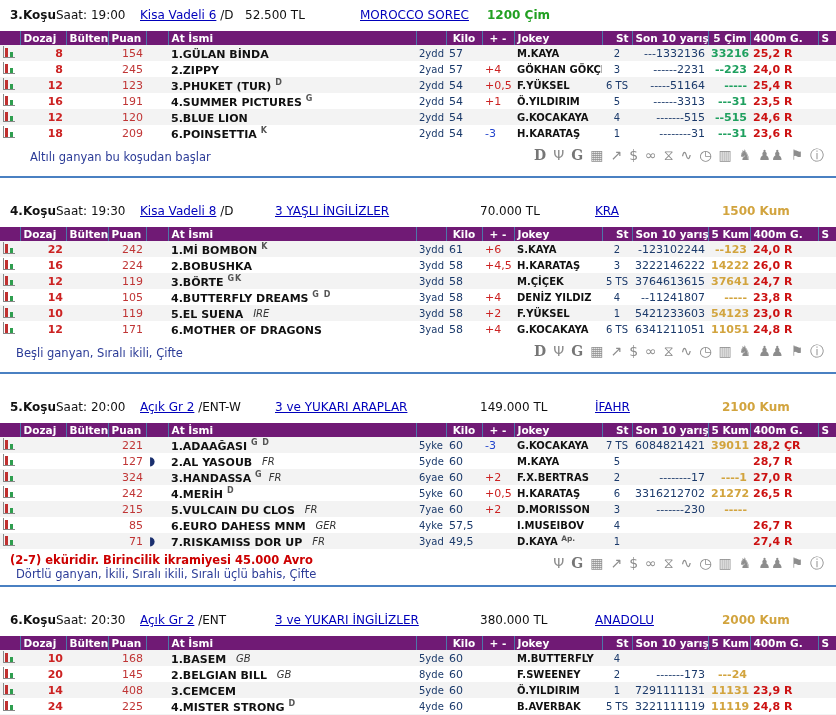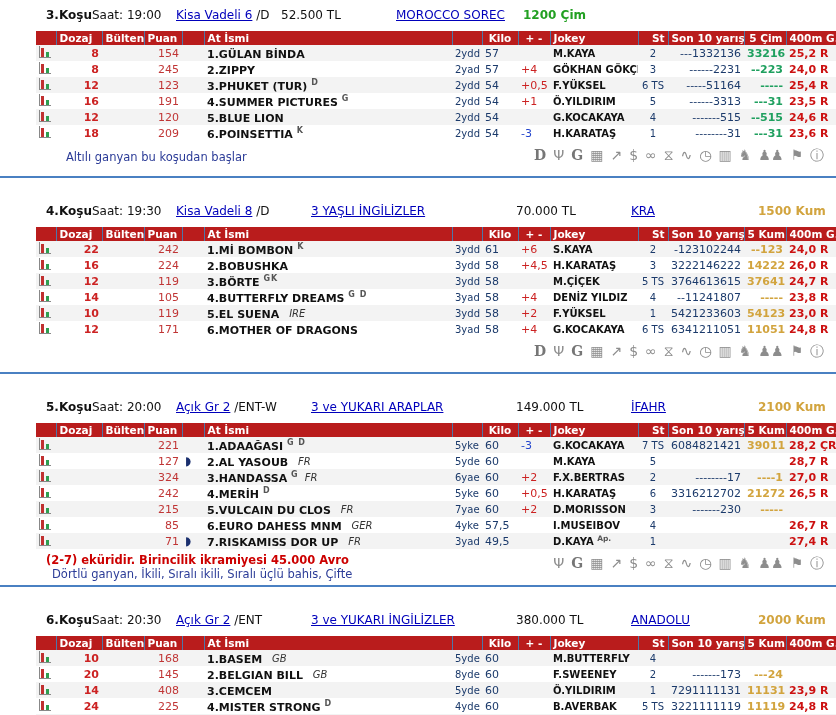--- a/index.html
+++ b/index.html
@@ -1,34 +1,34 @@
 <!DOCTYPE html>
 <html><head>
 <meta charset="utf-8">
 <style>
   html,body{margin:0;padding:0;background:#fff;}
   body{width:836px;font-family:"DejaVu Sans","Liberation Sans",sans-serif;-webkit-font-smoothing:antialiased;}
   #app{padding-top:8px;width:836px;overflow:hidden;}
 
-  .race-section{margin-bottom:26px;border-bottom:2px solid #4a80c2;padding-left:36px;}
+  .race-section{margin-bottom:26px;border-bottom:2px solid #4a80c2;}
 
   
   .race-head{display:flex;align-items:baseline;font-size:12px;color:#111;height:21px;padding-left:10px;white-space:nowrap;}
   .race-no{font-weight:bold;width:46px;}
   .race-time{width:84px;}
   .race-class{width:105px;}
   .race-class a,.lnk{color:#0000bb;text-decoration:underline;cursor:pointer;}
   .race-group{width:205px;padding-left:30px;box-sizing:content-box;}
   .race-prize{width:115px;color:#111;}
   .race-track{width:127px;}
   .race-surface{font-weight:bold;}
 
   
   table{border-collapse:collapse;table-layout:fixed;width:836px;font-size:11px;margin-top:2px;}
-  thead th{background:#b91c1c;color:#fff;font-weight:bold;font-size:10.5px;height:14px;padding:0 3px;border-right:1px solid #4d77a8;text-align:left;white-space:nowrap;overflow:hidden;}
+  thead th{background:#701a75;color:#fff;font-weight:bold;font-size:10.5px;height:14px;padding:0 3px;border-right:1px solid #4d77a8;text-align:left;white-space:nowrap;overflow:hidden;}
   thead th.num{text-align:right;margin-left:46px;}
   thead th.ctr{text-align:center;}
   tbody td{height:16px;padding:0 3px;white-space:nowrap;overflow:hidden;vertical-align:middle;}
   tbody tr:nth-child(odd){background:#f3f3f3;}
   tbody tr:nth-child(even){background:#ffffff;}
 
   .c-dozaj{color:#cc2222;font-weight:bold;text-align:right;}
   .c-puan{color:#c03535;text-align:right;}
   .c-name{font-weight:bold;color:#111;}
   .c-name sup{font-size:8px;color:#555;font-weight:bold;letter-spacing:1px;}
@@ -370,20 +370,21 @@
     <td class="c-st">6 TS</td>
     <td class="c-son10">6341211051</td>
     <td class="c-last5" style="color: rgb(210, 164, 62);">11051</td>
     <td class="c-g400">24,8 R</td>
     <td></td>
   </tr>
         </tbody>
     </table>
     <div class="race-foot">
 
+      <div class="footer-blue">Beşli ganyan, Sıralı ikili, Çifte</div>
       <span class="icon-strip"><span class="tool-icon letter">D</span><span class="tool-icon">Ψ</span><span class="tool-icon letter">G</span><span class="tool-icon">▦</span><span class="tool-icon">↗</span><span class="tool-icon">$</span><span class="tool-icon">∞</span><span class="tool-icon">⧖</span><span class="tool-icon">∿</span><span class="tool-icon">◷</span><span class="tool-icon">▥</span><span class="tool-icon">♞</span><span class="tool-icon">♟♟</span><span class="tool-icon">⚑</span><span class="tool-icon">ⓘ</span></span>
     </div>
   </div>
     <div class="race-section r2">
     <div class="race-head">
       <span class="race-no">5.Koşu</span>
       <span class="race-time">Saat: 20:00</span>
       <span class="race-class"><span class="lnk">Açık Gr 2</span>&nbsp;<span style="color:#111;text-decoration:none;">/ENT-W</span></span>
       <span class="race-group"><span class="lnk">3 ve YUKARI ARAPLAR</span></span>
       <span class="race-prize">149.000 TL</span>

